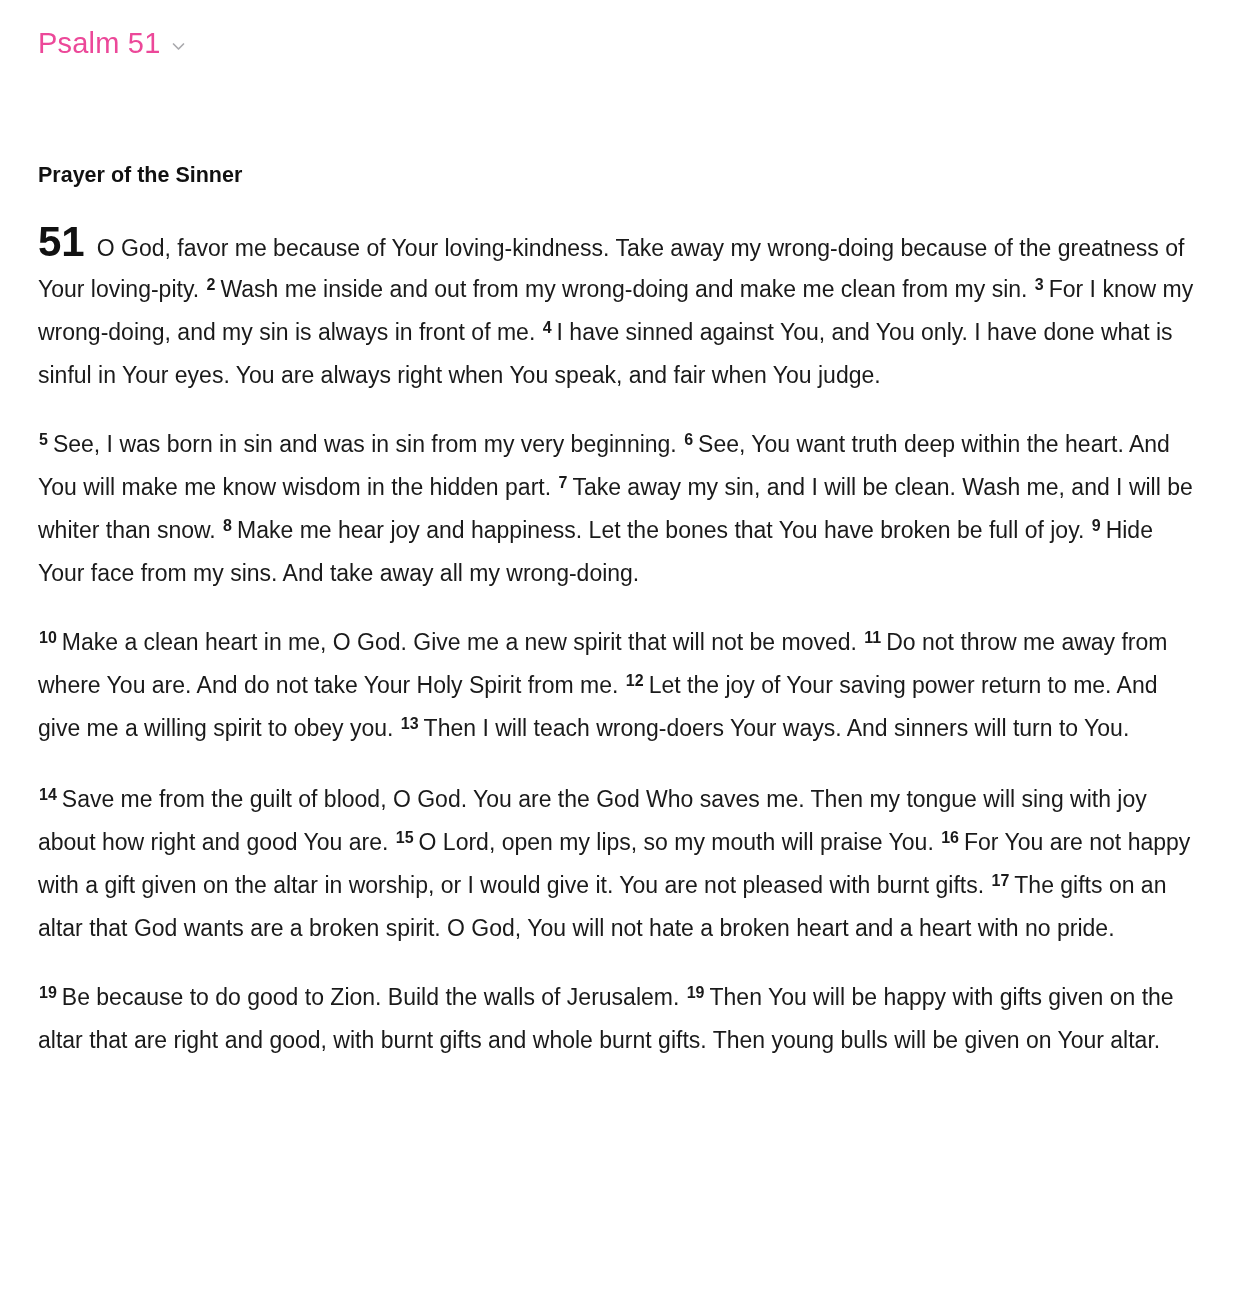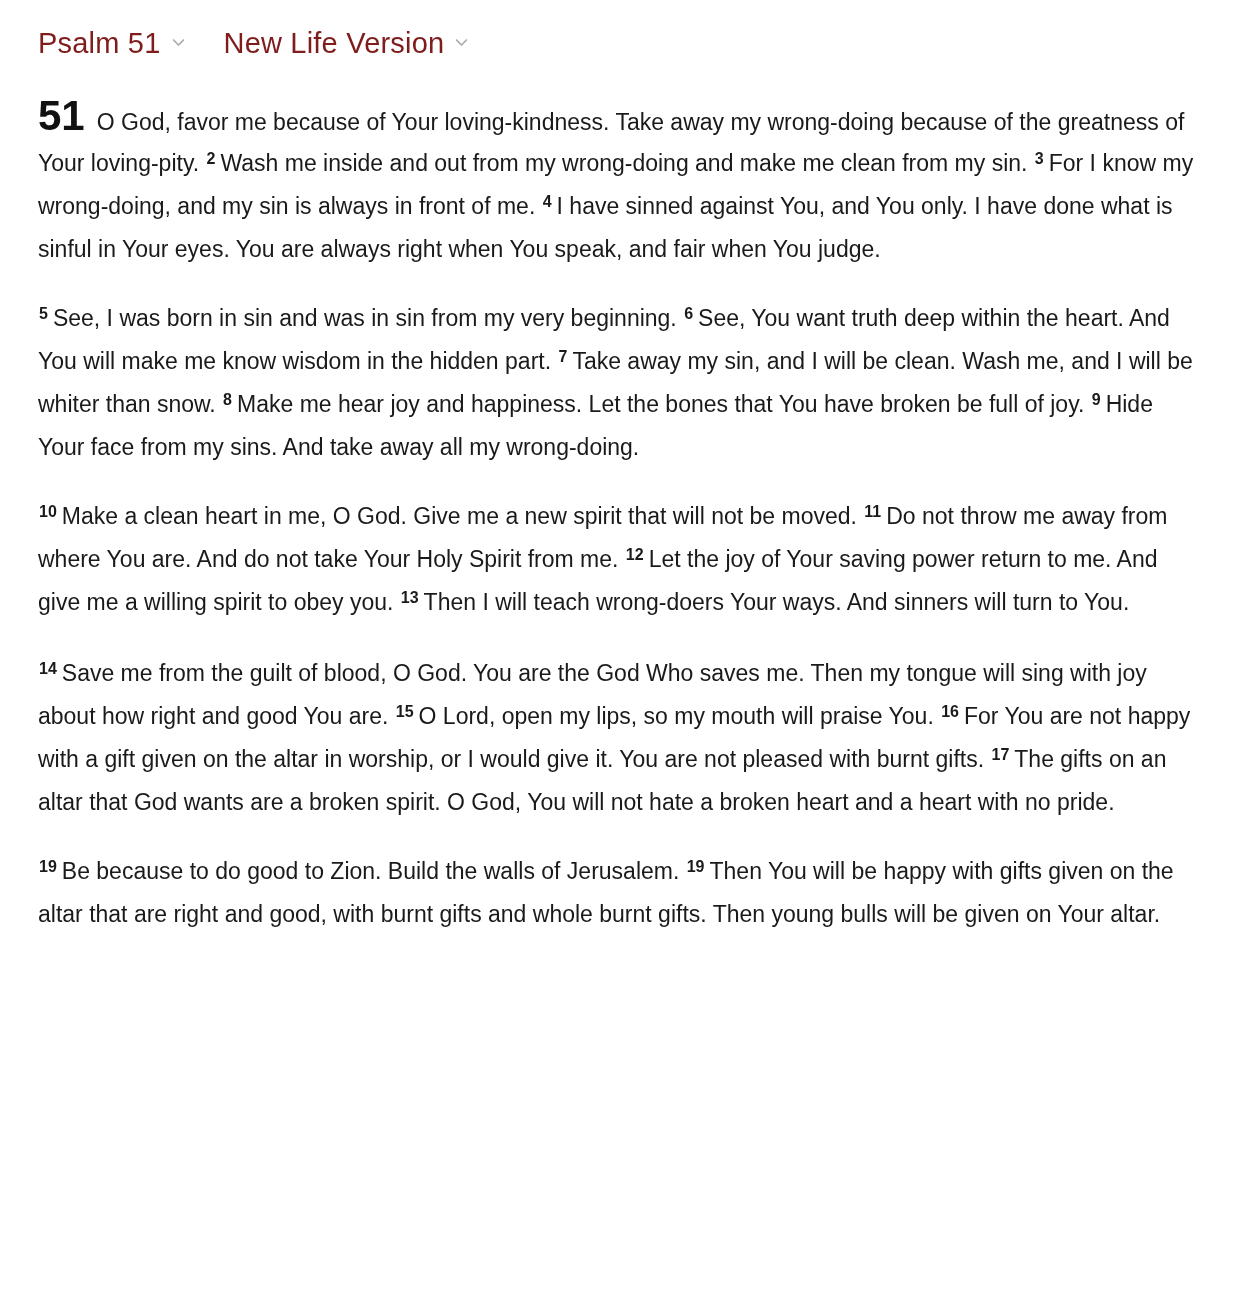--- a/index.html
+++ b/index.html
@@ -13,27 +13,27 @@
   }
   .topbar {
     display: flex;
     align-items: center;
     gap: 36px;
     margin-left: 38px;
     height: 38px;
   }
   .dropdown {
     display: inline-flex;
-    align-items: flex-start;
+    align-items: center;
     background: none;
     border: none;
     padding: 0;
     cursor: pointer;
     font-family: inherit;
-    color: #7f1d1d;
+    color: #ec4899;
   }
   .dropdown-label {
     font-size: 29px;
     font-weight: 400;
     letter-spacing: 0.2px;
     white-space: nowrap;
   }
   .chevron {
     display: inline-flex;
     align-items: center;
@@ -82,30 +82,23 @@
 
   <header class="topbar">
     <button class="dropdown">
       <span class="dropdown-label">Psalm 51</span>
       <span class="chevron">
         <svg width="19" height="19" viewBox="0 0 19 19" aria-hidden="true">
           <polyline points="4.5,7 9.5,12 14.5,7" fill="none" stroke="currentColor" stroke-width="1.7" stroke-linecap="round" stroke-linejoin="round"></polyline>
         </svg>
       </span>
     </button>
-    <button class="dropdown">
-      <span class="dropdown-label">New Life Version</span>
-      <span class="chevron">
-        <svg width="19" height="19" viewBox="0 0 19 19" aria-hidden="true">
-          <polyline points="4.5,7 9.5,12 14.5,7" fill="none" stroke="currentColor" stroke-width="1.7" stroke-linecap="round" stroke-linejoin="round"></polyline>
-        </svg>
-      </span>
-    </button>
   </header>
 
+  <h2 class="section-title">Prayer of the Sinner</h2>
 
   <div class="passage">
       <p class="verse-paragraph"><span class="chapter-num">51</span><span class="verse-text">O God, favor me because of Your loving-kindness. Take away my wrong-doing because of the greatness of Your loving-pity. </span><span class="verse-num">2</span><span class="verse-text">Wash me inside and out from my wrong-doing and make me clean from my sin. </span><span class="verse-num">3</span><span class="verse-text">For I know my wrong-doing, and my sin is always in front of me. </span><span class="verse-num">4</span><span class="verse-text">I have sinned against You, and You only. I have done what is sinful in Your eyes. You are always right when You speak, and fair when You judge. </span></p>
       <p class="verse-paragraph"><span class="verse-num">5</span><span class="verse-text">See, I was born in sin and was in sin from my very beginning. </span><span class="verse-num">6</span><span class="verse-text">See, You want truth deep within the heart. And You will make me know wisdom in the hidden part. </span><span class="verse-num">7</span><span class="verse-text">Take away my sin, and I will be clean. Wash me, and I will be whiter than snow. </span><span class="verse-num">8</span><span class="verse-text">Make me hear joy and happiness. Let the bones that You have broken be full of joy. </span><span class="verse-num">9</span><span class="verse-text">Hide Your face from my sins. And take away all my wrong-doing. </span></p>
       <p class="verse-paragraph"><span class="verse-num">10</span><span class="verse-text">Make a clean heart in me, O God. Give me a new spirit that will not be moved. </span><span class="verse-num">11</span><span class="verse-text">Do not throw me away from where You are. And do not take Your Holy Spirit from me. </span><span class="verse-num">12</span><span class="verse-text">Let the joy of Your saving power return to me. And give me a willing spirit to obey you. </span><span class="verse-num">13</span><span class="verse-text">Then I will teach wrong-doers Your ways. And sinners will turn to You. </span></p>
       <p class="verse-paragraph"><span class="verse-num">14</span><span class="verse-text">Save me from the guilt of blood, O God. You are the God Who saves me. Then my tongue will sing with joy about how right and good You are. </span><span class="verse-num">15</span><span class="verse-text">O Lord, open my lips, so my mouth will praise You. </span><span class="verse-num">16</span><span class="verse-text">For You are not happy with a gift given on the altar in worship, or I would give it. You are not pleased with burnt gifts. </span><span class="verse-num">17</span><span class="verse-text">The gifts on an altar that God wants are a broken spirit. O God, You will not hate a broken heart and a heart with no pride. </span></p>
       <p class="verse-paragraph"><span class="verse-num">19</span><span class="verse-text">Be because to do good to Zion. Build the walls of Jerusalem. </span><span class="verse-num">19</span><span class="verse-text">Then You will be happy with gifts given on the altar that are right and good, with burnt gifts and whole burnt gifts. Then young bulls will be given on Your altar. </span></p>
     </div>
 
 </div>

